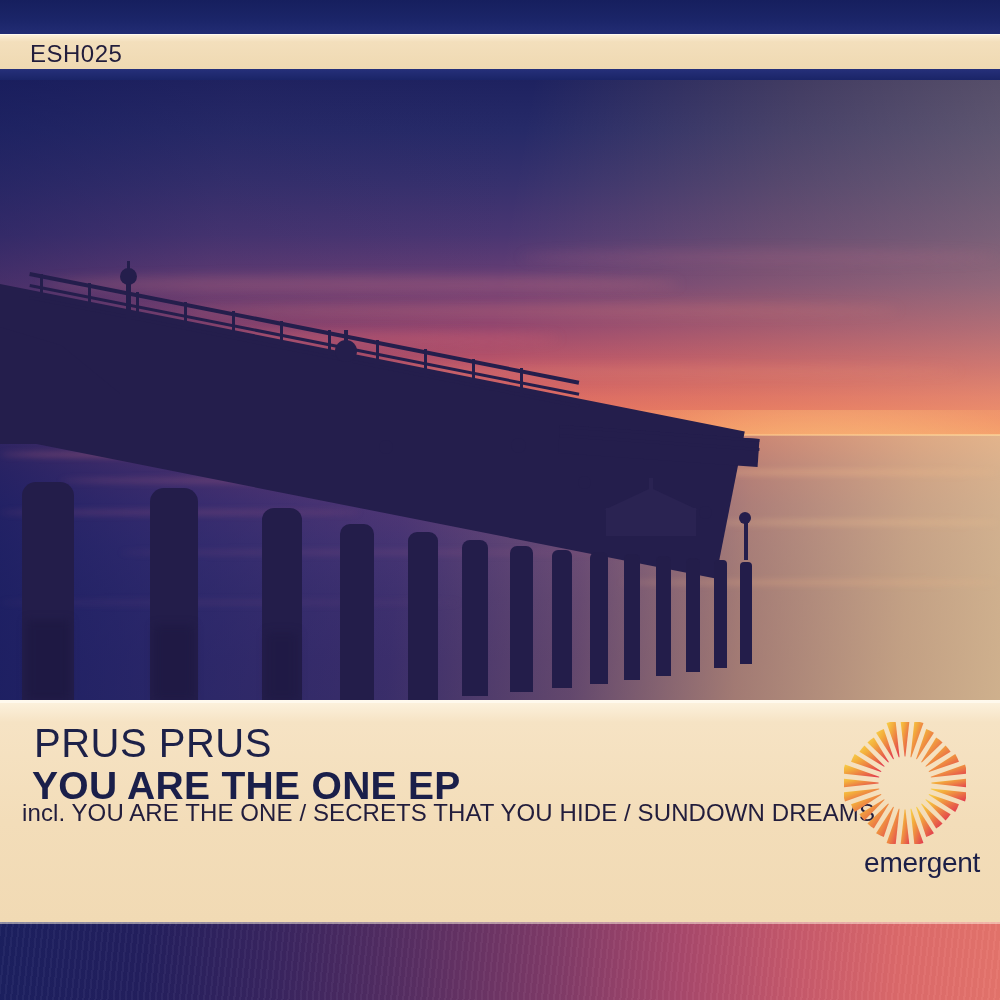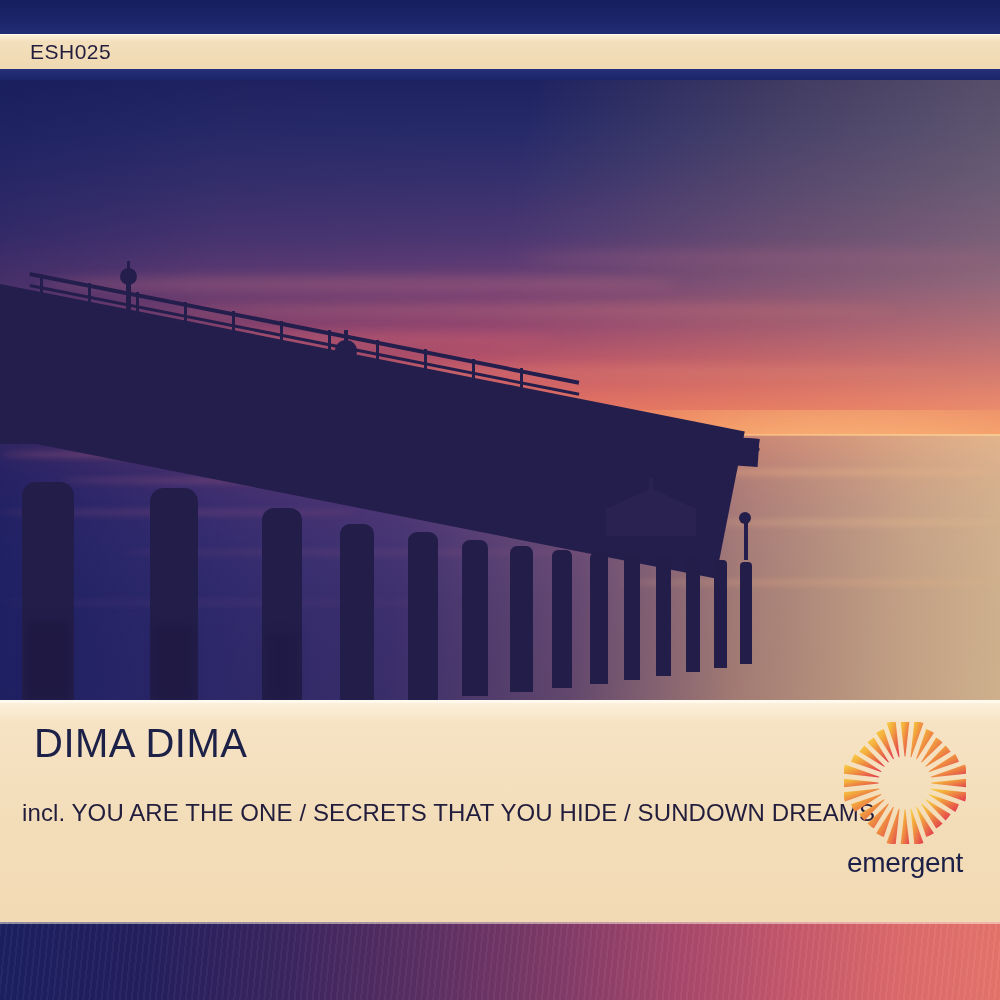--- a/index.html
+++ b/index.html
@@ -23,21 +23,21 @@
   }
 
   
   .cat-banner{
     position:absolute;left:0;top:34px;width:1000px;height:35px;
     background:linear-gradient(180deg,#fdf2dd 0%,#f3dfbc 22%,#efd9b2 100%);
     box-shadow:inset 0 1px 0 #fffaf0;
   }
   .cat-num{
     position:absolute;left:30px;top:40px;
-    font-size:21px;letter-spacing:.5px;
+    font-size:24px;letter-spacing:.5px;
     color:#221d3c;
     font-family:"Liberation Sans",sans-serif;
   }
 
   
   .photo{
     position:absolute;left:0;top:80px;width:1000px;height:620px;
     overflow:hidden;
   }
   .sky{
@@ -149,21 +149,21 @@
   
   .logo-wrap{
     position:absolute;left:830px;top:722px;width:150px;height:190px;
   }
   .logo-mark{
     position:absolute;left:14px;top:0;width:122px;height:122px;
   }
   .logo-mark svg{display:block;width:122px;height:122px;}
   .logo-text{
     position:absolute;left:0;top:126px;width:150px;
-    text-align:center;color:#1c1f47;
+    text-align:right;color:#1c1f47;
   }
   .logo-em{
     display:block;font-size:28px;line-height:30px;font-weight:400;letter-spacing:-.3px;
   }
   .logo-sh{
     display:block;font-size:30px;line-height:32px;font-weight:bold;letter-spacing:-.2px;
   }
 
   
   .bottom-strip{
@@ -312,21 +312,22 @@
       <div style="position:absolute;left:266px;top:552px;width:32px;height:68px;background:rgba(25,20,60,.35);filter:blur(4px);"></div>
 
       <div style="position:absolute;left:-10px;top:244px;width:130px;height:120px;background:#241e4c;
                   clip-path:polygon(0% 0%,55% 18%,100% 58%,100% 100%,0% 100%);"></div>
     </div>
   </div>
 
   <div class="info"></div>
   <div class="info-topline"></div>
 
-  <div class="artist">DIMA DIMA</div>
+  <div class="artist">PRUS PRUS</div>
+  <div class="title">YOU ARE THE ONE EP</div>
   <div class="tracks">incl. YOU ARE THE ONE / SECRETS THAT YOU HIDE / SUNDOWN DREAMS</div>
 
   <div class="logo-wrap">
     <div class="logo-mark">
       <svg viewBox="0 0 120 120" xmlns="http://www.w3.org/2000/svg">
         <defs>
           <linearGradient id="g" x1="0" y1="0" x2="1" y2="1">
             <stop offset="0%" stop-color="#f8d24a"></stop>
             <stop offset="30%" stop-color="#f3ad3c"></stop>
             <stop offset="60%" stop-color="#ec7a45"></stop>

